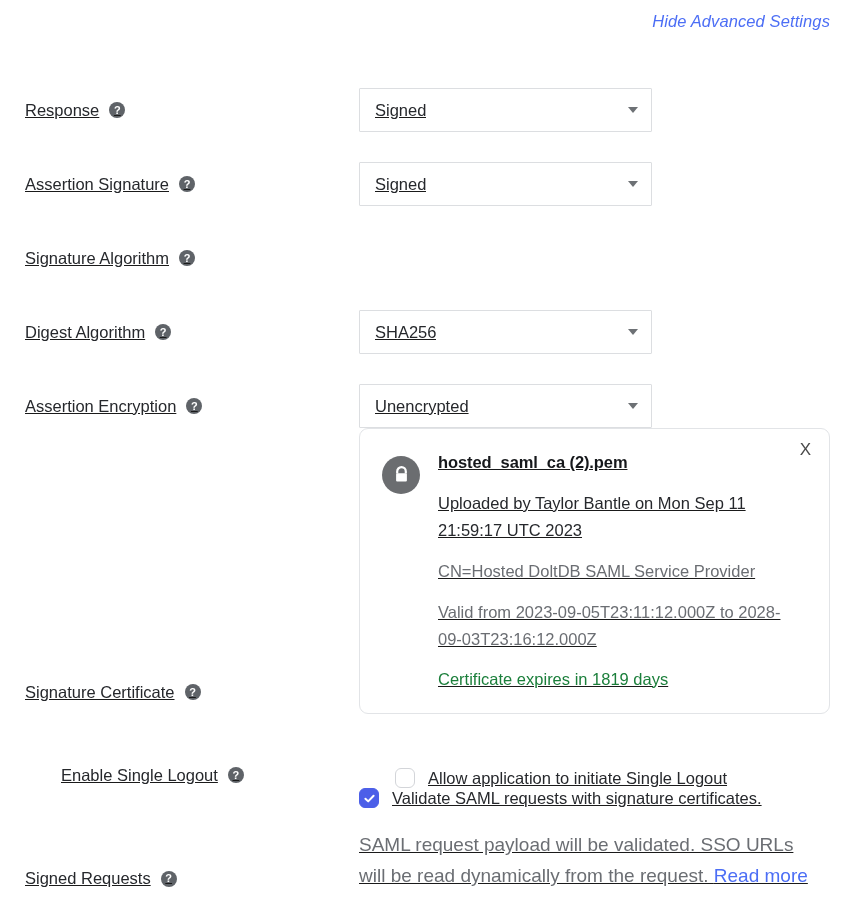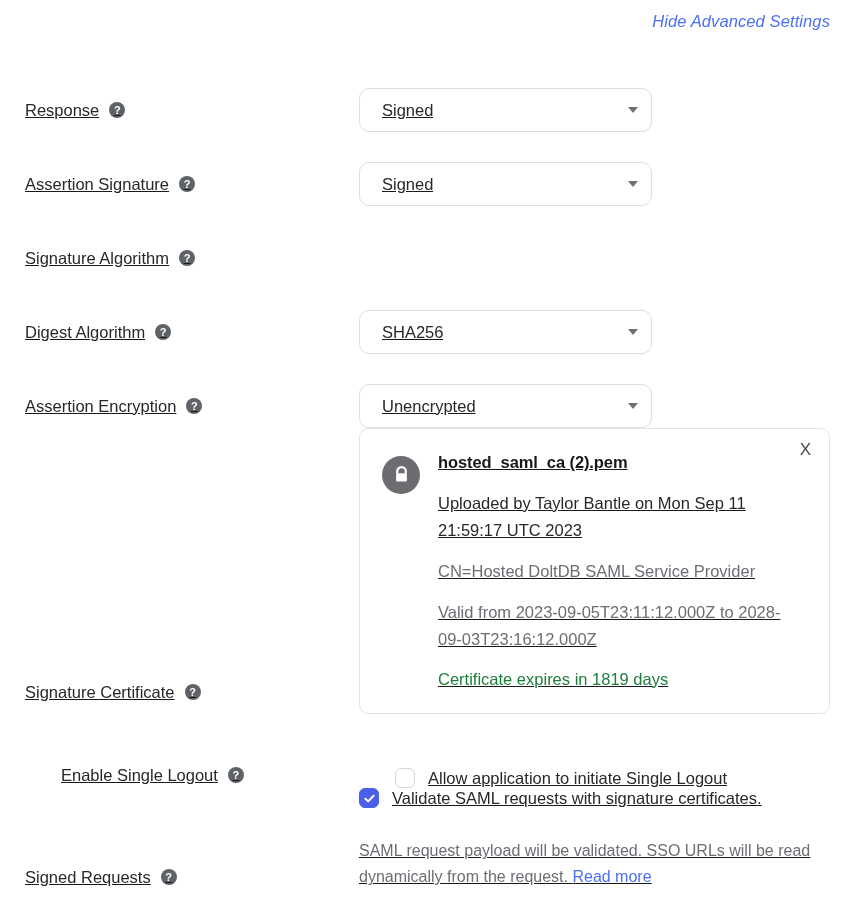--- a/index.html
+++ b/index.html
@@ -77,25 +77,25 @@
   .control-cell {
     flex: 1 1 auto;
   }
 
   
   .select {
     position: relative;
     width: 293px;
     height: 44px;
     border: 1px solid #dcdee1;
-    border-radius: 10px;
+    border-radius: 1px;
     background: #ffffff;
     display: flex;
     align-items: center;
-    padding: 0 30px 0 22px;
+    padding: 0 30px 0 15px;
     cursor: pointer;
   }
   .select-value {
     font-size: 16.5px;
     color: #26282c;
     white-space: nowrap;
     overflow: hidden;
     text-overflow: ellipsis;
   }
   .select-arrow {
@@ -200,25 +200,25 @@
   }
   .checkbox.checked {
     background: #4c5fe8;
     border-color: #4c5fe8;
   }
   .check-label {
     font-size: 16.5px;
     color: #26282c;
   }
   .help-note {
-    font-size: 16px;
+    font-size: 19px;
     color: #6b6e73;
     line-height: 1.62;
     max-width: 462px;
-    margin-top: 30px;
+    margin-top: 22px;
   }
   .inline-link {
     color: #4c6ef5;
     text-decoration: none;
     cursor: pointer;
   }
 </style>
 </head>
 <body>
 

